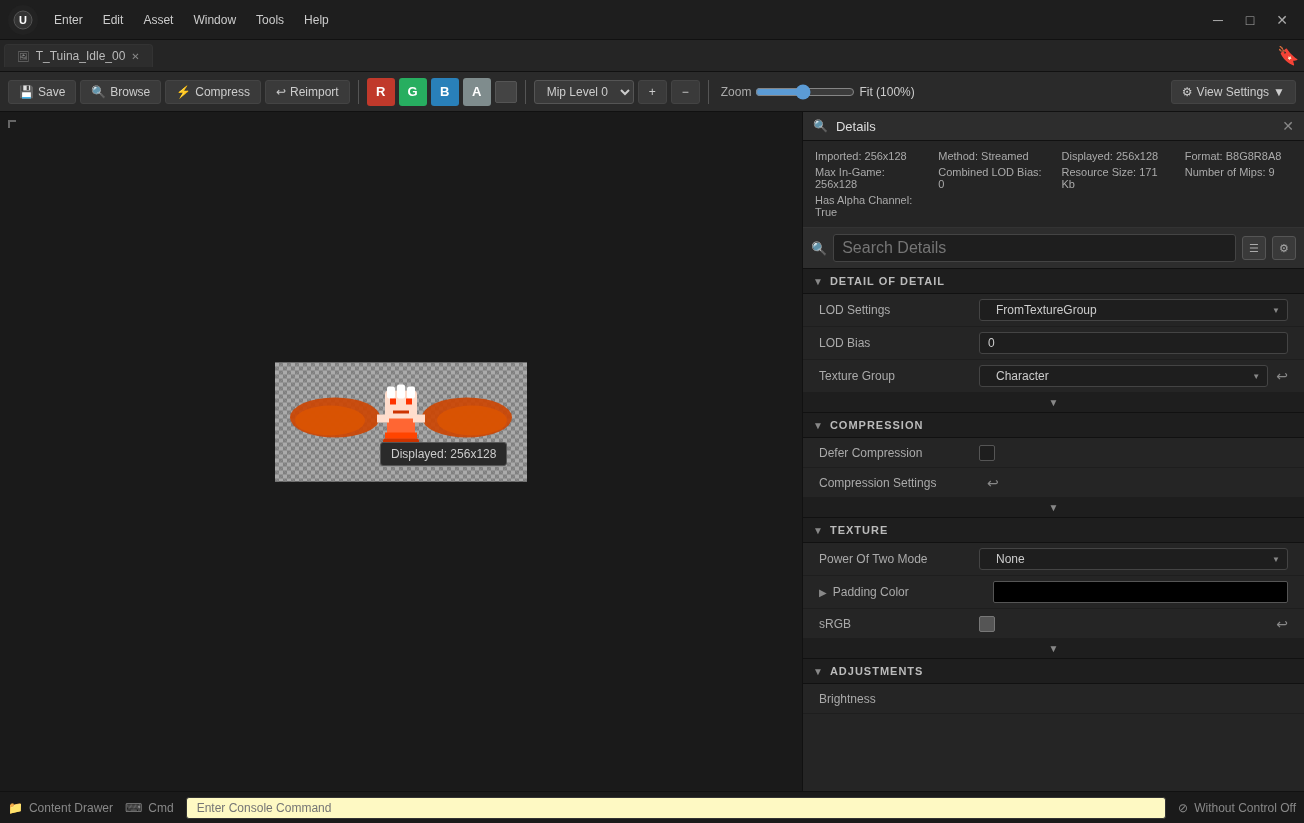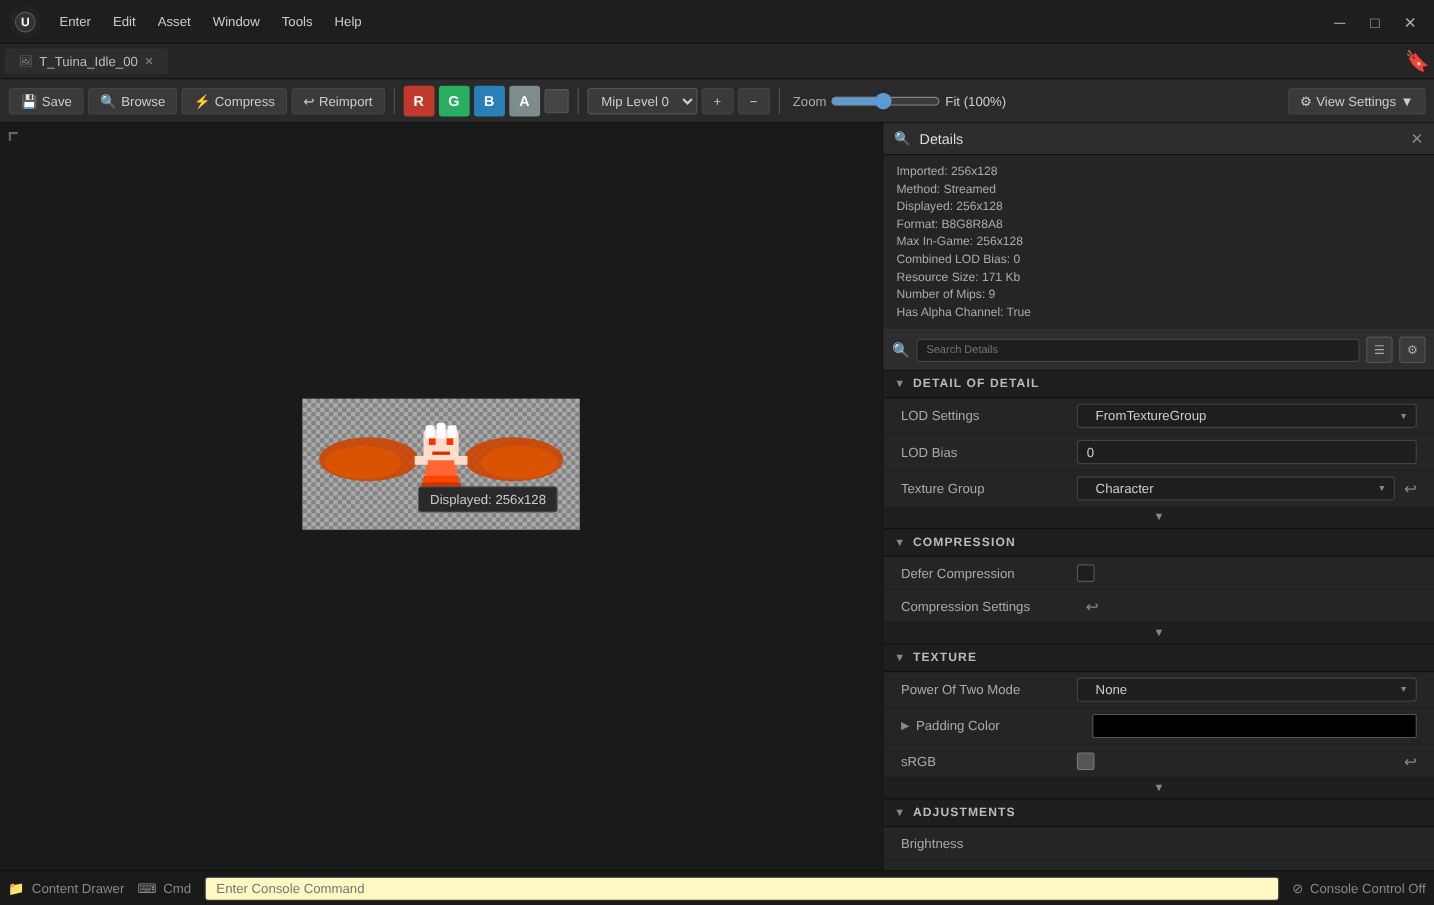--- a/index.html
+++ b/index.html
@@ -247,42 +247,42 @@
       margin-left: auto;
       cursor: pointer;
       color: #888;
       font-size: 14px;
     }
     #details-info {
       padding: 8px 12px;
       background: #252525;
       border-bottom: 1px solid #333;
       display: grid;
-      grid-template-columns: 1fr;
+      grid-template-columns: 1fr 1fr 1fr 1fr;
       gap: 2px 16px;
     }
     .info-row { font-size: 11px; color: #aaa; padding: 1px 0; }
 
     
     #search-bar {
       display: flex;
       align-items: center;
       padding: 6px 8px;
       background: #2d2d2d;
       border-bottom: 1px solid #111;
       gap: 6px;
     }
     #search-input {
       flex: 1;
       background: #1e1e1e;
       border: 1px solid #444;
       border-radius: 3px;
       padding: 4px 8px;
       color: #aaa;
-      font-size: 10px;
+      font-size: 16px;
     }
     .search-icon { color: #888; font-size: 13px; }
     .view-icon-btn {
       width: 24px;
       height: 24px;
       background: #3a3a3a;
       border: 1px solid #555;
       border-radius: 3px;
       display: flex;
       align-items: center;
@@ -711,15 +711,15 @@
     <span>📁</span>
     <span>Content Drawer</span>
   </div>
   <div class="status-item">
     <span>⌨</span>
     <span>Cmd</span>
   </div>
   <input type="text" id="console-input" placeholder="Enter Console Command" style="">
   <div id="source-control">
     <span>⊘</span>
-    <span>Console Control Off</span>
+    <span>Without Control Off</span>
   </div>
 </div>
 
 </body></html>

